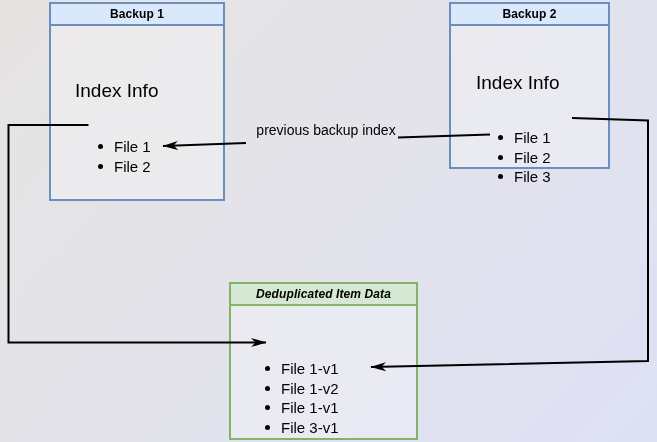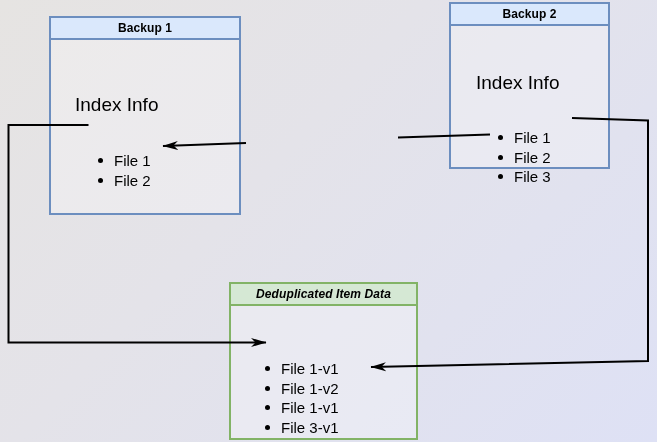--- a/index.html
+++ b/index.html
@@ -40,21 +40,21 @@
   }
   ul.file-list li{
     height:19.5px;
     display:flex;align-items:center;
     font-size:15px;white-space:nowrap;
   }
   .dot{
     width:5px;height:5px;border-radius:50%;
     background:#000;margin-right:11px;flex:0 0 auto;
   }
-  #backup1-box{left:49px;top:16px;width:192px;height:199px;}
+  #backup1-box{left:49px;top:2px;width:176px;height:199px;}
   #backup1-box .index-label{left:24px;top:55px;}
   #backup1-box ul.file-list{left:47px;top:111px;}
   #backup2-box{left:449px;top:2px;width:161px;height:167px;}
   #backup2-box .index-label{left:25px;top:47px;}
   #backup2-box ul.file-list{left:47px;top:102px;}
   #dedup-box{left:229px;top:282px;width:189px;height:158px;}
   #dedup-box ul.file-list{left:34px;top:53px;}
   svg.wires{
     position:absolute;left:0;top:0;
     width:657px;height:442px;
@@ -144,15 +144,16 @@
 
     <path d="M490,134.5 L398,137.5" stroke="#000" stroke-width="2" fill="none"></path>
     <path d="M246,143 L163,146" stroke="#000" stroke-width="2" fill="none" marker-end="url(#arrow)"></path>
 
     <path d="M88.5,125 L8.5,125 L8.5,342.5 L266,342.5" stroke="#000" stroke-width="2" fill="none" marker-end="url(#arrow)"></path>
 
     <path d="M572,118 L648,120.5 L648,361 L371,367" stroke="#000" stroke-width="2" fill="none" marker-end="url(#arrow)"></path>
   </svg>
 
   <div class="annotation">
+    <div>previous backup index</div>
   </div>
 
 </div>
 
 </body></html>

